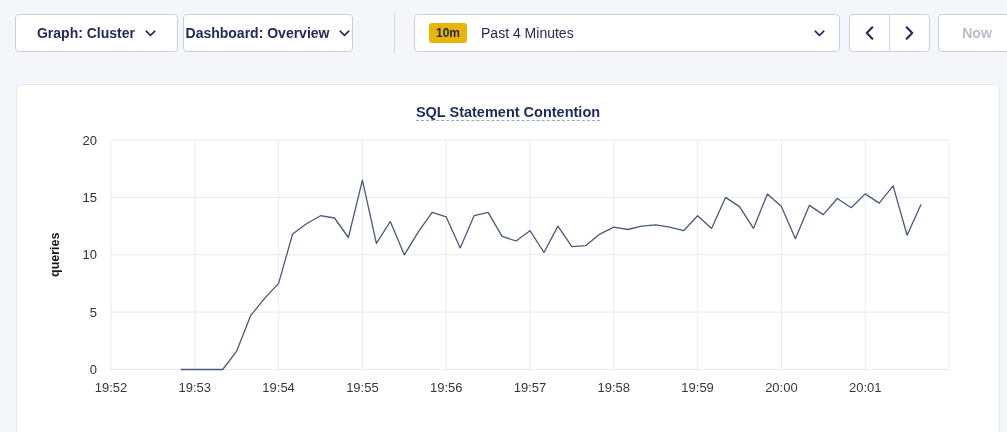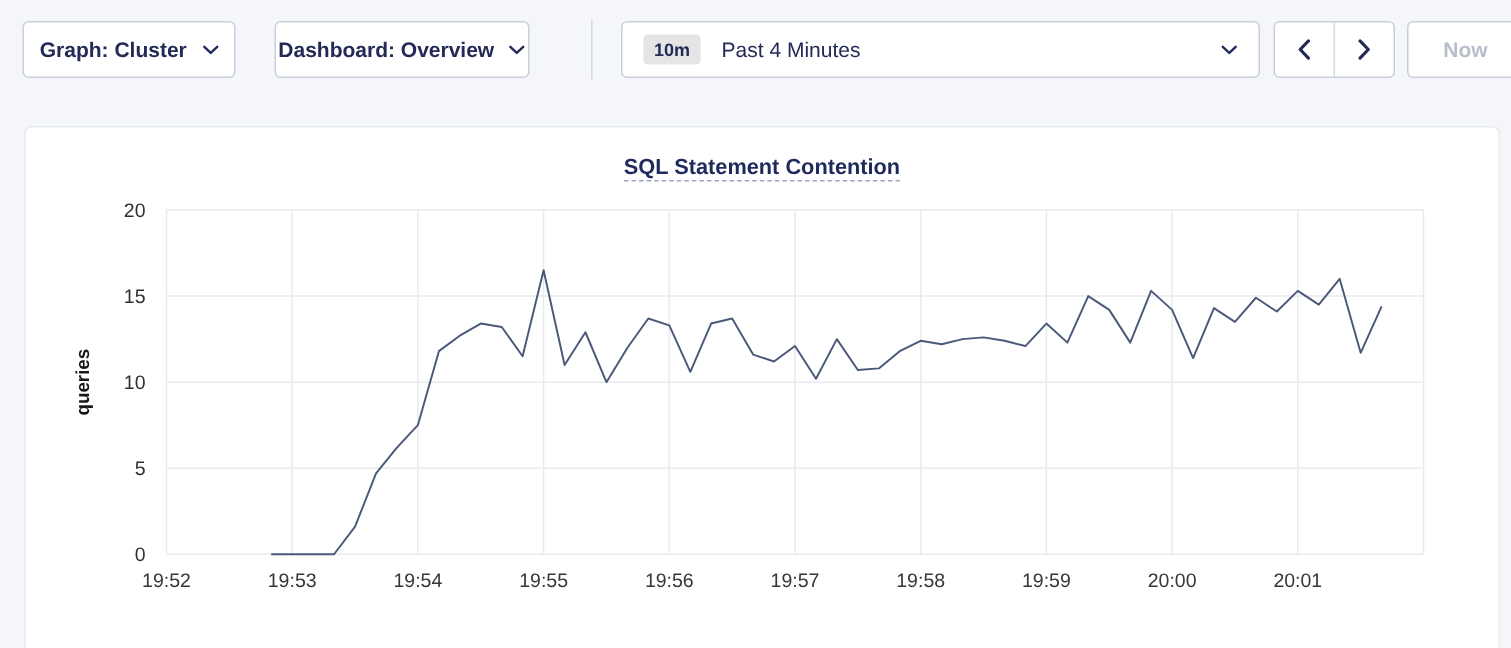--- a/index.html
+++ b/index.html
@@ -12,30 +12,30 @@
   
   .toolbar { position: absolute; left: 0; top: 0; width: 1007px; height: 84px; }
   .ctl {
     position: absolute; top: 14px; height: 38px;
     background: #fff; border: 1px solid #c9cfda; border-radius: 4px;
     display: flex; align-items: center;
     font-size: 14px; font-weight: 600; color: #232a55;
     cursor: pointer;
   }
   .dropdown { justify-content: center; gap: 10px; }
-  #graph-dd   { left: 15px;  width: 142px; align-items: center; }
+  #graph-dd   { left: 15px;  width: 163px; align-items: center; }
   #dash-dd    { left: 183px; width: 170px; }
   .chev { display: inline-flex; align-items: center; color: #232a55; }
   .tb-divider {
     position: absolute; left: 394px; top: 13px; width: 1px; height: 40px;
     background: #d4d9e1;
   }
   #time-dd { left: 414px; width: 426px; padding: 0 14px; gap: 14px; font-weight: 400; }
   .time-badge {
-    background: #e5e5e5; color: #232a55;
+    background: #eab308; color: #232a55;
     font-size: 12px; font-weight: 700;
     padding: 4px 7px; border-radius: 3px; line-height: 1;
   }
   #time-dd .chev { margin-left: auto; }
   .arrow-group {
     position: absolute; left: 849px; top: 14px; height: 38px; width: 81px;
     background: #fff; border: 1px solid #c9cfda; border-radius: 4px;
     display: flex;
   }
   .arrow-btn {

